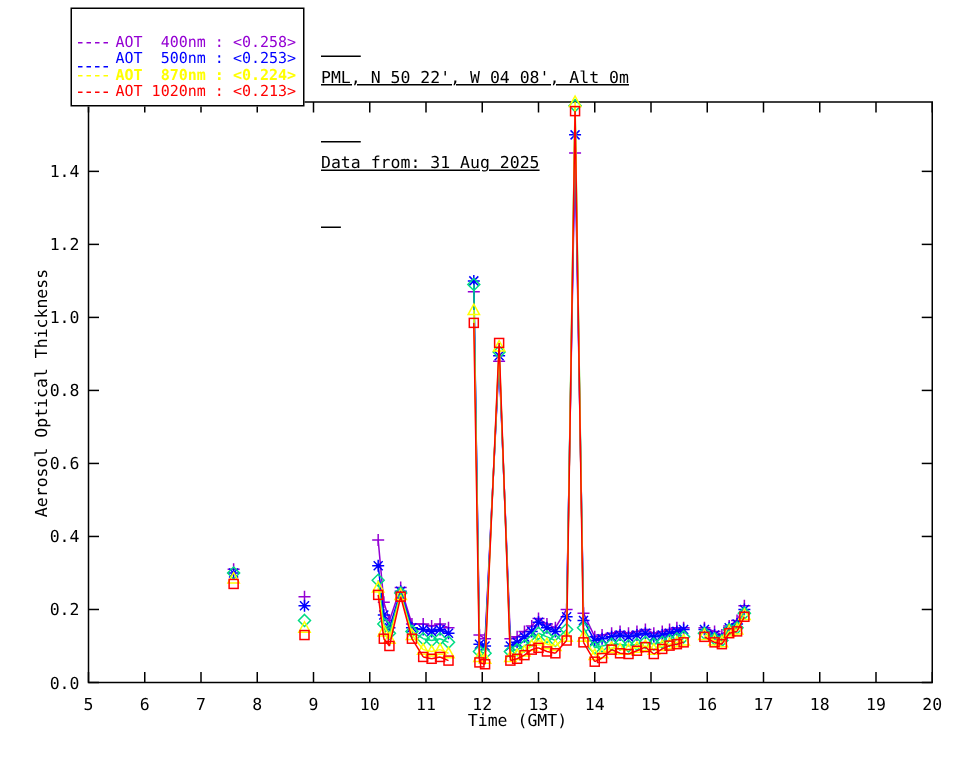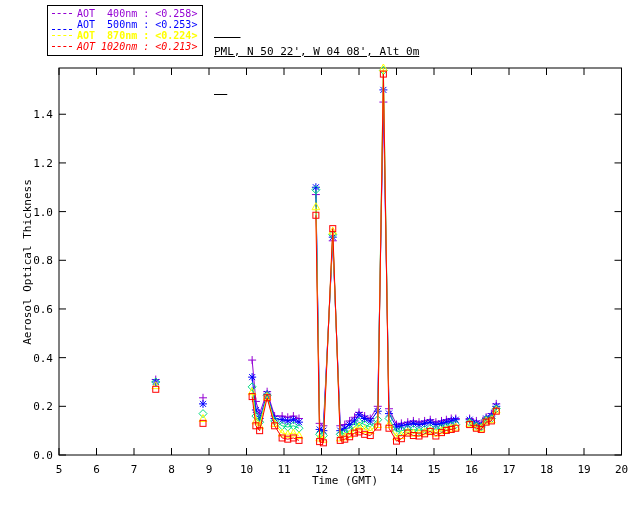--- a/index.html
+++ b/index.html
@@ -4,44 +4,45 @@
 <style>
   html,body { margin:0; padding:0; background:#ffffff; }
   .stage {
     position:relative; width:640px; height:512px; background:#ffffff;
     font-family:"DejaVu Sans Mono", monospace; overflow:hidden;
   }
   svg.plot { position:absolute; left:0; top:0; }
   svg.plot text { font-family:"DejaVu Sans Mono", monospace; font-size:11px; fill:#000; }
   .legend {
     position:absolute; left:47px; top:5px; background:#fff;
-    border:1px solid #000; padding:2px 5px 3px 4px; z-index:2;
+    border:1px solid #000; padding:17px 5px 3px 4px; z-index:2;
   }
   .legend-row { display:flex; align-items:center; height:11px; font-size:10px; white-space:pre; }
   .legend-dash { display:inline-block; width:20px; height:0; border-top:1px dashed currentColor; margin-right:5px; }
   .legend-label { white-space:pre; }
   .header {
     position:absolute; left:214px; top:4px; font-size:11px; line-height:19px;
     color:#000; white-space:pre; z-index:2;text-decoration:underline;
   }
 </style>
 </head>
 <body>
 
 <div class="stage">
 
   <div class="legend">
       <div class="legend-row" style="color: rgb(148, 0, 211);"><span class="legend-dash"></span><span class="legend-label">AOT  400nm : &lt;0.258&gt;</span></div>
       <div class="legend-row" style="color: rgb(0, 0, 255); align-items: flex-end;"><span class="legend-dash"></span><span class="legend-label">AOT  500nm : &lt;0.253&gt;</span></div>
       <div class="legend-row" style="color: rgb(255, 255, 0); font-weight: bold;"><span class="legend-dash"></span><span class="legend-label">AOT  870nm : &lt;0.224&gt;</span></div>
-      <div class="legend-row" style="color: rgb(255, 0, 0); font-style: italic;"><span class="legend-dash"></span><span class="legend-label">AOT 1020nm : &lt;0.213&gt;</span></div>
+      <div class="legend-row" style="color: rgb(255, 0, 0);"><span class="legend-dash"></span><span class="legend-label">AOT 1020nm : &lt;0.213&gt;</span></div>
     </div>
 
   <div class="header">
     <div>PML, N 50 22', W 04 08', Alt 0m</div>
+    <div>Data from: 31 Aug 2025</div>
   </div>
 
   <svg class="plot" width="640" height="512" viewBox="0 0 640 512">
     <g id="axes-layer">
         <rect x="59" y="68" width="562.5" height="387" fill="none" stroke="#000" stroke-width="1"></rect>
         <line x1="59" y1="455" x2="59" y2="448" stroke="#000"></line>
         <line x1="59" y1="68" x2="59" y2="75" stroke="#000"></line>
         <text x="59" y="473" text-anchor="middle">5</text>
         <line x1="96.5" y1="455" x2="96.5" y2="448" stroke="#000"></line>
         <line x1="96.5" y1="68" x2="96.5" y2="75" stroke="#000"></line>

